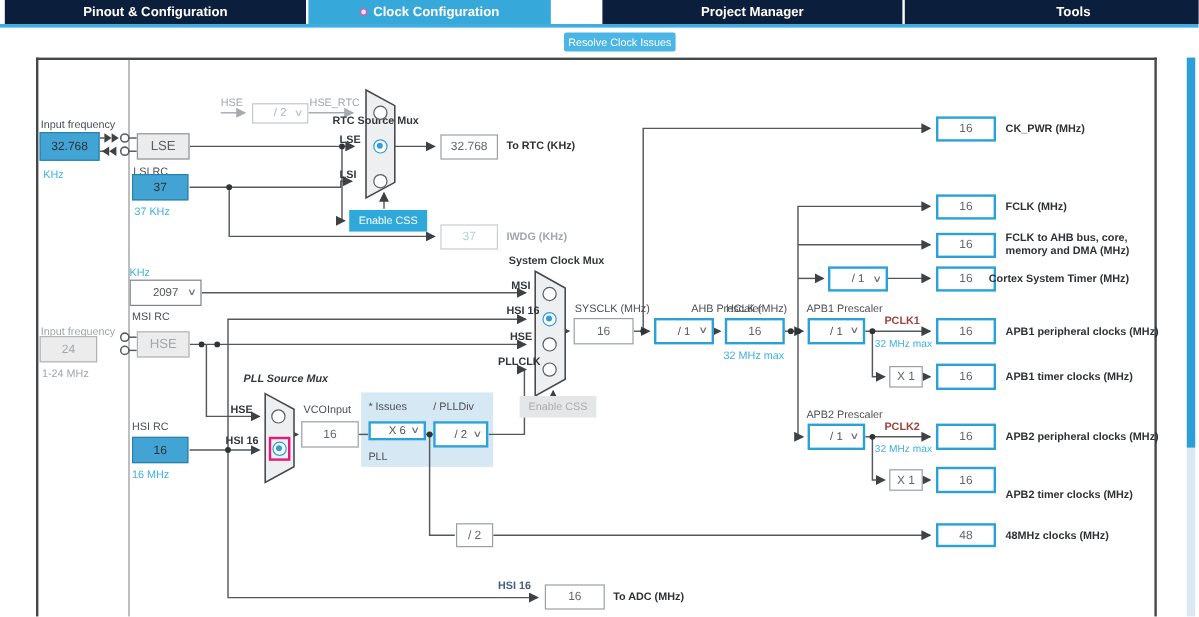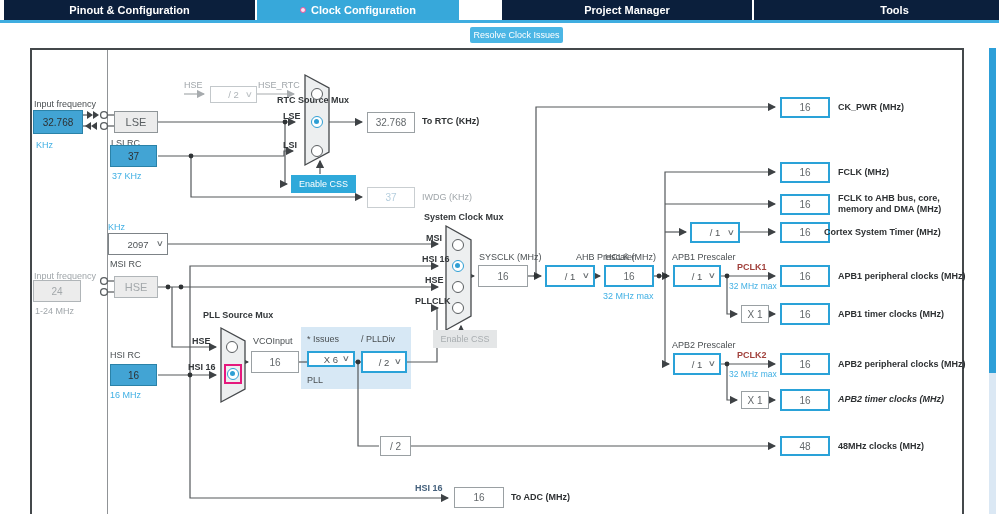--- a/index.html
+++ b/index.html
@@ -183,39 +183,39 @@
   <div class="lbl gray" style="left:258px;top:80px;">HSE_RTC</div>
   <div class="lbl b" style="left:283px;top:111px;">LSE</div>
   <div class="lbl b" style="left:283px;top:140px;">LSI</div>
   <div class="radio" style="left:311px;top:88px;"></div>
   <div class="radio sel" style="left:311px;top:116px;"></div>
   <div class="radio" style="left:311px;top:145px;"></div>
   <div class="vbox gray" style="left:367px;top:112px;width:48px;height:21px;">32.768</div>
   <div class="lbl out" style="left:422px;top:116px;">To RTC (KHz)</div>
   <div class="btn on" style="left:291px;top:175px;width:65px;height:18px;">Enable CSS</div>
   <div class="vbox dis" style="left:367px;top:187px;width:48px;height:21px;">37</div>
-  <div class="lbl gray" style="left:422px;top:192px;">IWDG (KHz)</div>
+  <div class="lbl gray" style="left:422px;top:192px;font-weight:bold;">IWDG (KHz)</div>
 
   <div class="lbl blue" style="left:108px;top:222px;">KHz</div>
   <div class="dd plain" style="left:108px;top:233px;width:60px;height:22px;">
       <span>2097</span>
       <span class="car">∨</span>
     </div>
   <div class="lbl" style="left:110px;top:259px;">MSI RC</div>
 
   <div class="lbl gray" style="left:34px;top:271px;">Input frequency</div>
   <div class="gbox dim" style="left:33px;top:280px;width:48px;height:22px;font-size:10px;">24</div>
   <div class="lbl gray" style="left:35px;top:306px;">1-24 MHz</div>
   <div class="gbox dim" style="left:114px;top:276px;width:44px;height:22px;">HSE</div>
 
   <div class="lbl" style="left:110px;top:350px;">HSI RC</div>
   <div class="inbox" style="left:110px;top:364px;width:47px;height:22px;">16</div>
   <div class="lbl blue" style="left:110px;top:390px;">16 MHz</div>
 
-  <div class="lbl b" style="left:203px;top:310px;">PLL Source Mux</div>
+  <div class="lbl b" style="left:203px;top:310px;font-style:italic;">PLL Source Mux</div>
   <div class="lbl b" style="left:192px;top:336px;">HSE</div>
   <div class="lbl b" style="left:188px;top:362px;">HSI 16</div>
   <div class="radio" style="left:226px;top:341px;"></div>
   <div class="hl" style="left:224px;top:364px;width:18px;height:20px;"></div>
   <div class="radio sel" style="left:227px;top:368px;"></div>
   <div class="lbl" style="left:253px;top:336px;">VCOInput</div>
   <div class="vbox gray" style="left:251px;top:351px;width:48px;height:22px;">16</div>
   <div class="lbl" style="left:307px;top:334px;">* Issues</div>
   <div class="dd blue" style="left:307px;top:351px;width:48px;height:16px;">
       <span>X 6</span>
@@ -284,21 +284,21 @@
   <div class="dd blue" style="left:673px;top:353px;width:48px;height:22px;">
       <span>/ 1</span>
       <span class="car">∨</span>
     </div>
   <div class="lbl red" style="left:737px;top:350px;">PCLK2</div>
   <div class="lbl blue" style="left:729px;top:369px;font-size:8.5px;">32 MHz max</div>
   <div class="vbox blue" style="left:780px;top:353px;width:50px;height:22px;">16</div>
   <div class="lbl out" style="left:838px;top:359px;">APB2 peripheral clocks (MHz)</div>
   <div class="vbox gray" style="left:741px;top:391px;width:28px;height:18px;">X 1</div>
   <div class="vbox blue" style="left:780px;top:389px;width:50px;height:22px;">16</div>
-  <div class="lbl out" style="left:838px;top:394px;font-style:italic;">APB2 timer clocks (MHz)</div>
+  <div class="lbl out" style="left:838px;top:407px;">APB2 timer clocks (MHz)</div>
 
   <div class="vbox gray" style="left:380px;top:436px;width:31px;height:20px;">/ 2</div>
   <div class="vbox blue" style="left:780px;top:436px;width:50px;height:20px;">48</div>
   <div class="lbl out" style="left:838px;top:441px;">48MHz clocks (MHz)</div>
 
   <div class="lbl sig" style="left:415px;top:483px;">HSI 16</div>
   <div class="vbox gray" style="left:454px;top:487px;width:50px;height:21px;">16</div>
   <div class="lbl out" style="left:511px;top:492px;">To ADC (MHz)</div>
 
 </div>

